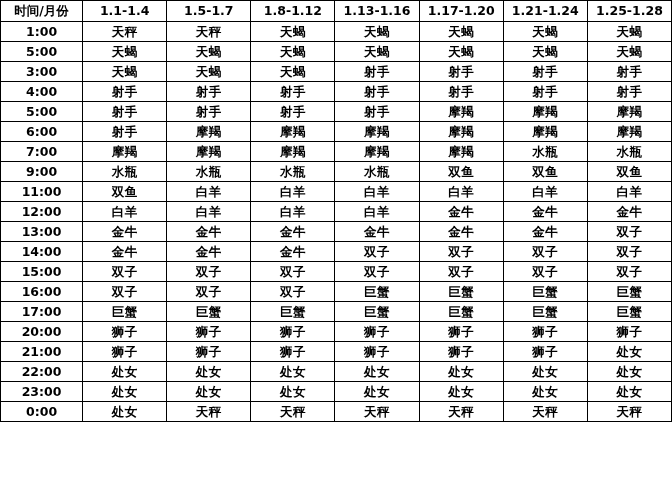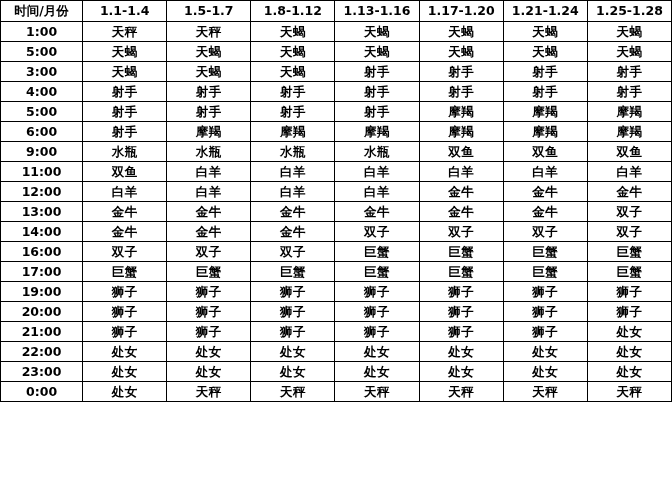--- a/index.html
+++ b/index.html
@@ -141,20 +141,30 @@
           <td class="time-cell">6:00</td>
           <td class="sign-cell">射手</td>
           <td class="sign-cell">摩羯</td>
           <td class="sign-cell">摩羯</td>
           <td class="sign-cell">摩羯</td>
           <td class="sign-cell">摩羯</td>
           <td class="sign-cell">摩羯</td>
           <td class="sign-cell">摩羯</td>
         </tr>
         <tr>
+          <td class="time-cell">7:00</td>
+          <td class="sign-cell">摩羯</td>
+          <td class="sign-cell">摩羯</td>
+          <td class="sign-cell">摩羯</td>
+          <td class="sign-cell">摩羯</td>
+          <td class="sign-cell">摩羯</td>
+          <td class="sign-cell">水瓶</td>
+          <td class="sign-cell">水瓶</td>
+        </tr>
+        <tr>
           <td class="time-cell">9:00</td>
           <td class="sign-cell">水瓶</td>
           <td class="sign-cell">水瓶</td>
           <td class="sign-cell">水瓶</td>
           <td class="sign-cell">水瓶</td>
           <td class="sign-cell">双鱼</td>
           <td class="sign-cell">双鱼</td>
           <td class="sign-cell">双鱼</td>
         </tr>
         <tr>
@@ -191,48 +201,48 @@
           <td class="time-cell">14:00</td>
           <td class="sign-cell">金牛</td>
           <td class="sign-cell">金牛</td>
           <td class="sign-cell">金牛</td>
           <td class="sign-cell">双子</td>
           <td class="sign-cell">双子</td>
           <td class="sign-cell">双子</td>
           <td class="sign-cell">双子</td>
         </tr>
         <tr>
+          <td class="time-cell">15:00</td>
+          <td class="sign-cell">双子</td>
+          <td class="sign-cell">双子</td>
+          <td class="sign-cell">双子</td>
+          <td class="sign-cell">双子</td>
+          <td class="sign-cell">双子</td>
+          <td class="sign-cell">双子</td>
+          <td class="sign-cell">双子</td>
+        </tr>
+        <tr>
           <td class="time-cell">16:00</td>
           <td class="sign-cell">双子</td>
           <td class="sign-cell">双子</td>
           <td class="sign-cell">双子</td>
           <td class="sign-cell">巨蟹</td>
           <td class="sign-cell">巨蟹</td>
           <td class="sign-cell">巨蟹</td>
           <td class="sign-cell">巨蟹</td>
         </tr>
         <tr>
           <td class="time-cell">17:00</td>
           <td class="sign-cell">巨蟹</td>
           <td class="sign-cell">巨蟹</td>
           <td class="sign-cell">巨蟹</td>
           <td class="sign-cell">巨蟹</td>
           <td class="sign-cell">巨蟹</td>
           <td class="sign-cell">巨蟹</td>
           <td class="sign-cell">巨蟹</td>
-        </tr>
-        <tr>
-          <td class="time-cell">19:00</td>
-          <td class="sign-cell">狮子</td>
-          <td class="sign-cell">狮子</td>
-          <td class="sign-cell">狮子</td>
-          <td class="sign-cell">狮子</td>
-          <td class="sign-cell">狮子</td>
-          <td class="sign-cell">狮子</td>
-          <td class="sign-cell">狮子</td>
         </tr>
         <tr>
           <td class="time-cell">20:00</td>
           <td class="sign-cell">狮子</td>
           <td class="sign-cell">狮子</td>
           <td class="sign-cell">狮子</td>
           <td class="sign-cell">狮子</td>
           <td class="sign-cell">狮子</td>
           <td class="sign-cell">狮子</td>
           <td class="sign-cell">狮子</td>

